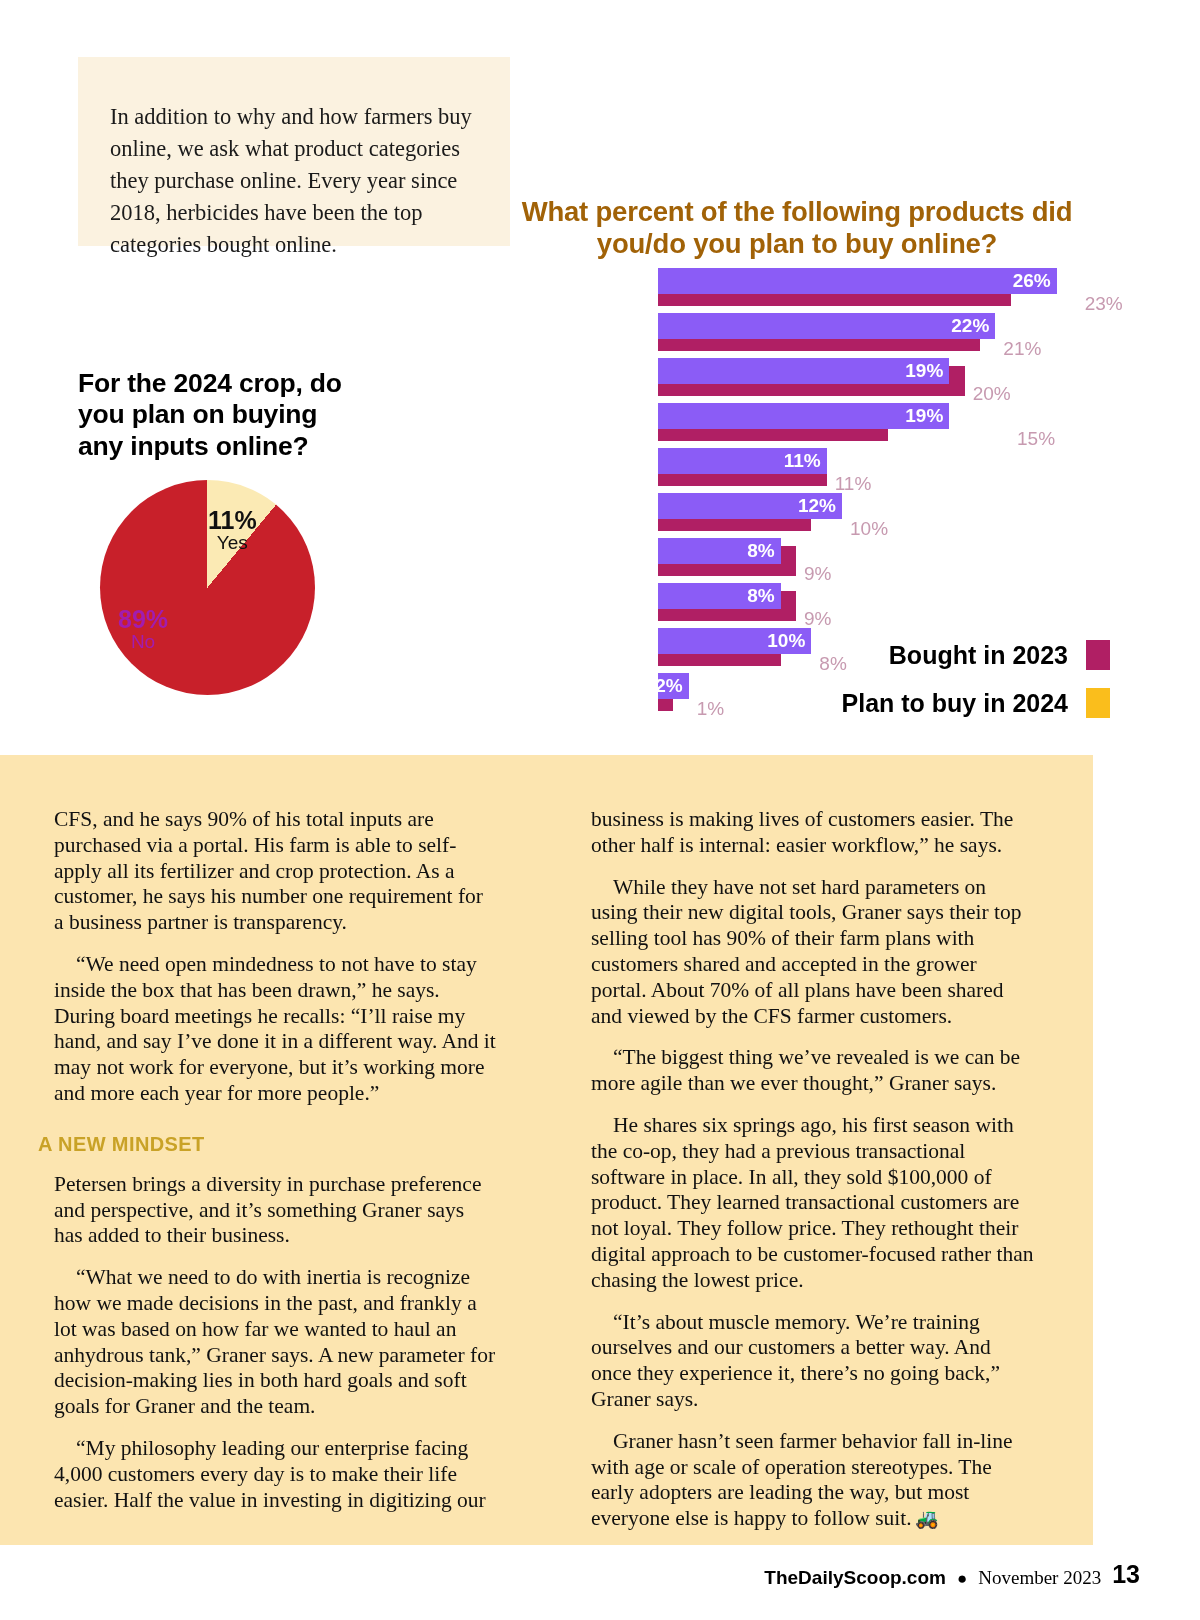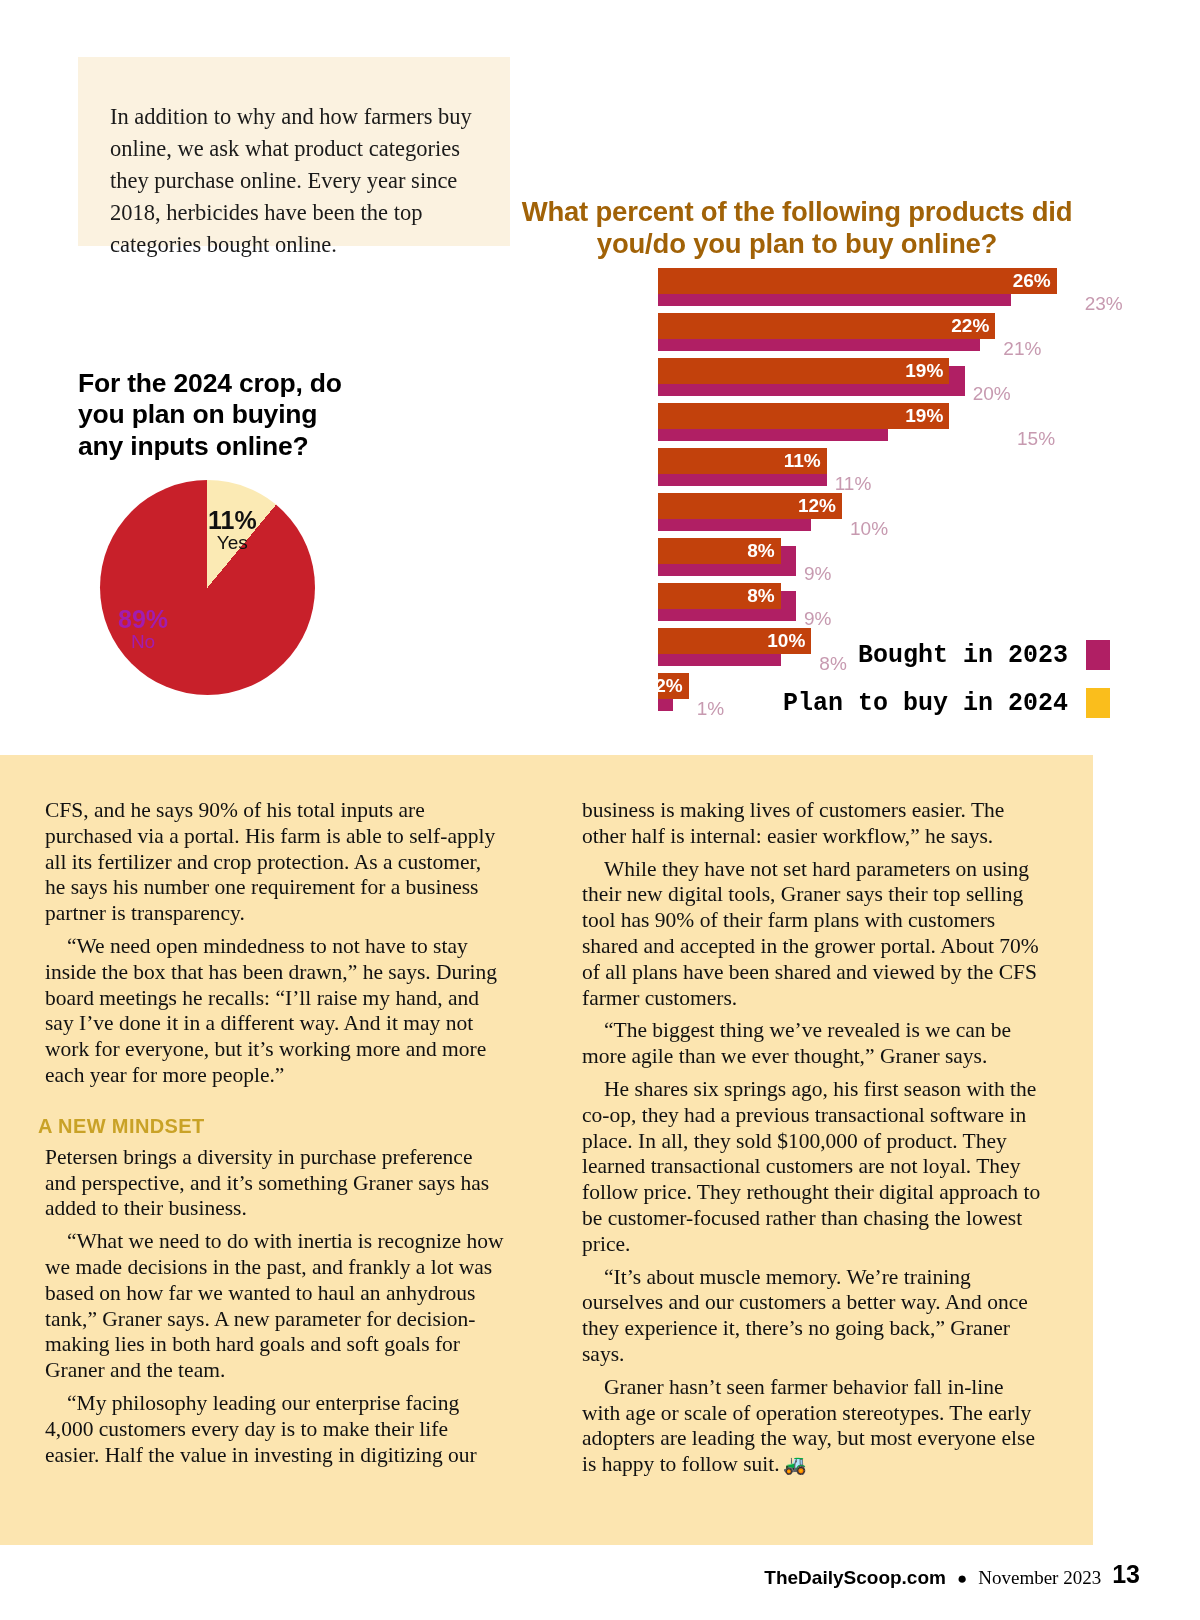--- a/index.html
+++ b/index.html
@@ -37,39 +37,39 @@
   .bars{position:absolute;left:658px;top:0;height:45px;right:0;}
 
   
   .bar-prev{
     position:absolute;left:0;bottom:5px;height:30px;
     background:#b01f64;
   }
   
   .bar-cur{
     position:absolute;left:0;top:2px;height:26px;
-    background:#c2410c;
+    background:#8b5cf6;
   }
   .val-cur{
     position:absolute;right:6px;top:50%;transform:translateY(-50%);
     color:#ffffff;font-size:19px;font-weight:bold;white-space:nowrap;
   }
   .val-prev{
     position:absolute;bottom:-4px;
     color:#c79ab0;font-size:19px;white-space:nowrap;
   }
 
   
   .legend{position:absolute;left:780px;top:452px;width:330px;}
   .legend-row{
     display:flex;align-items:center;justify-content:flex-end;
     margin-bottom:18px;
   }
   .legend-label{
-    font-size:25px;font-weight:bold;color:#000;white-space:nowrap;font-family:Liberation Mono, monospace;
+    font-size:25px;font-weight:bold;color:#000;white-space:nowrap;
   }
   .legend-swatch{width:24px;height:30px;margin-left:18px;}
 
   
   .pieblock{position:absolute;left:78px;top:368px;width:380px;}
   .pie-title{
     font-size:26.5px;font-weight:bold;line-height:1.18;color:#000;
     width:280px;letter-spacing:-0.2px;
   }
   .pie-wrap{position:relative;width:215px;height:215px;margin:18px 0 0 22px;}
@@ -88,21 +88,21 @@
   .article{
     position:absolute;left:0;top:755px;width:1093px;height:790px;
     background:#fce5b0;
   }
   .cols{
     position:absolute;left:38px;top:36px;width:1012px;
     display:flex;gap:62px;
   }
   .col{width:475px;}
   .col p{
-    margin:7px;
+    margin:16px;
     font-family:"Liberation Serif",serif;
     font-size:21.5px;line-height:1.2;color:#111;
     text-indent:22px;
   }
   .col p.noindent{text-indent:0;}
   .subhead{
     margin:26px 0 2px 0;
     font-size:20px;font-weight:bold;letter-spacing:0.4px;
     color:#c9a227;
   }

